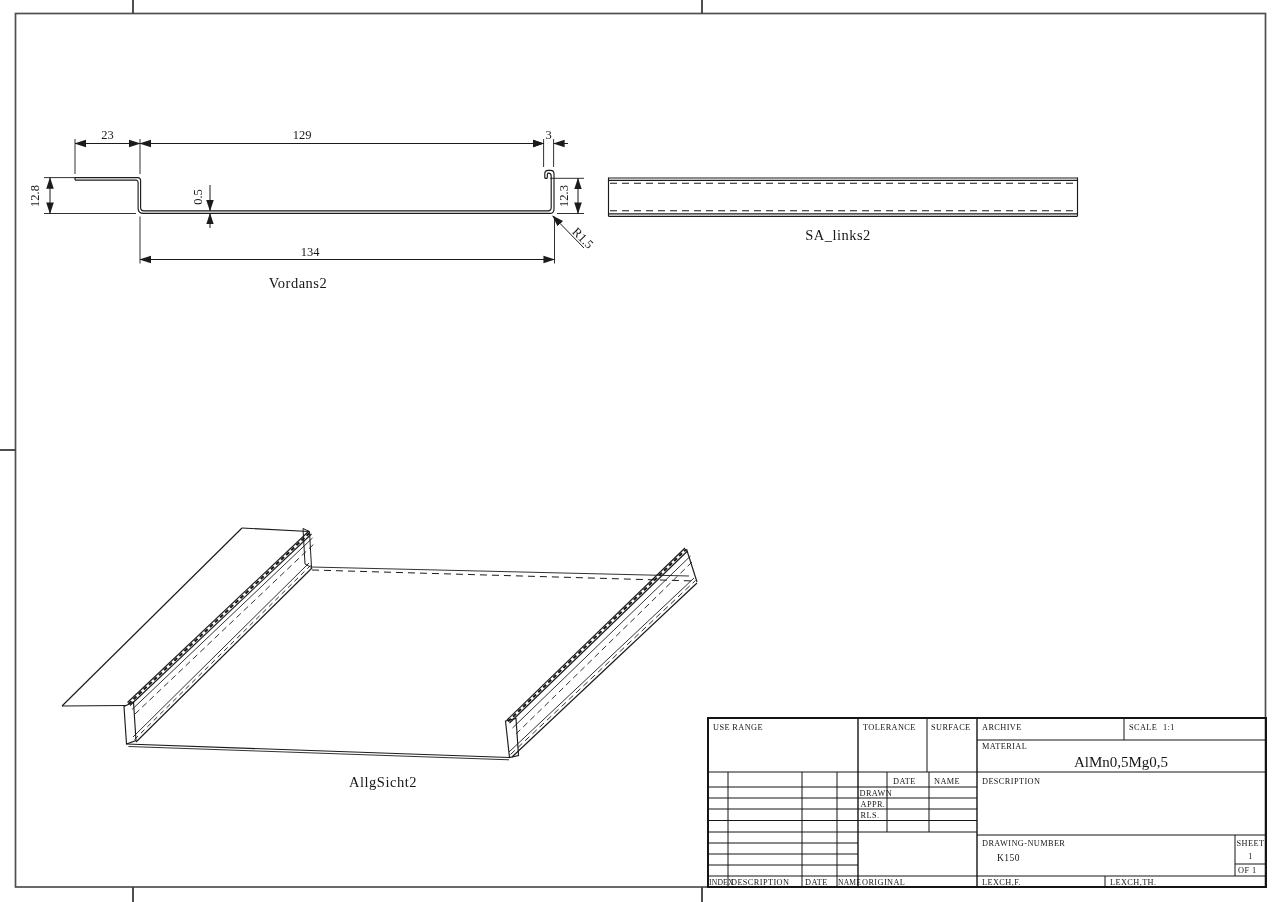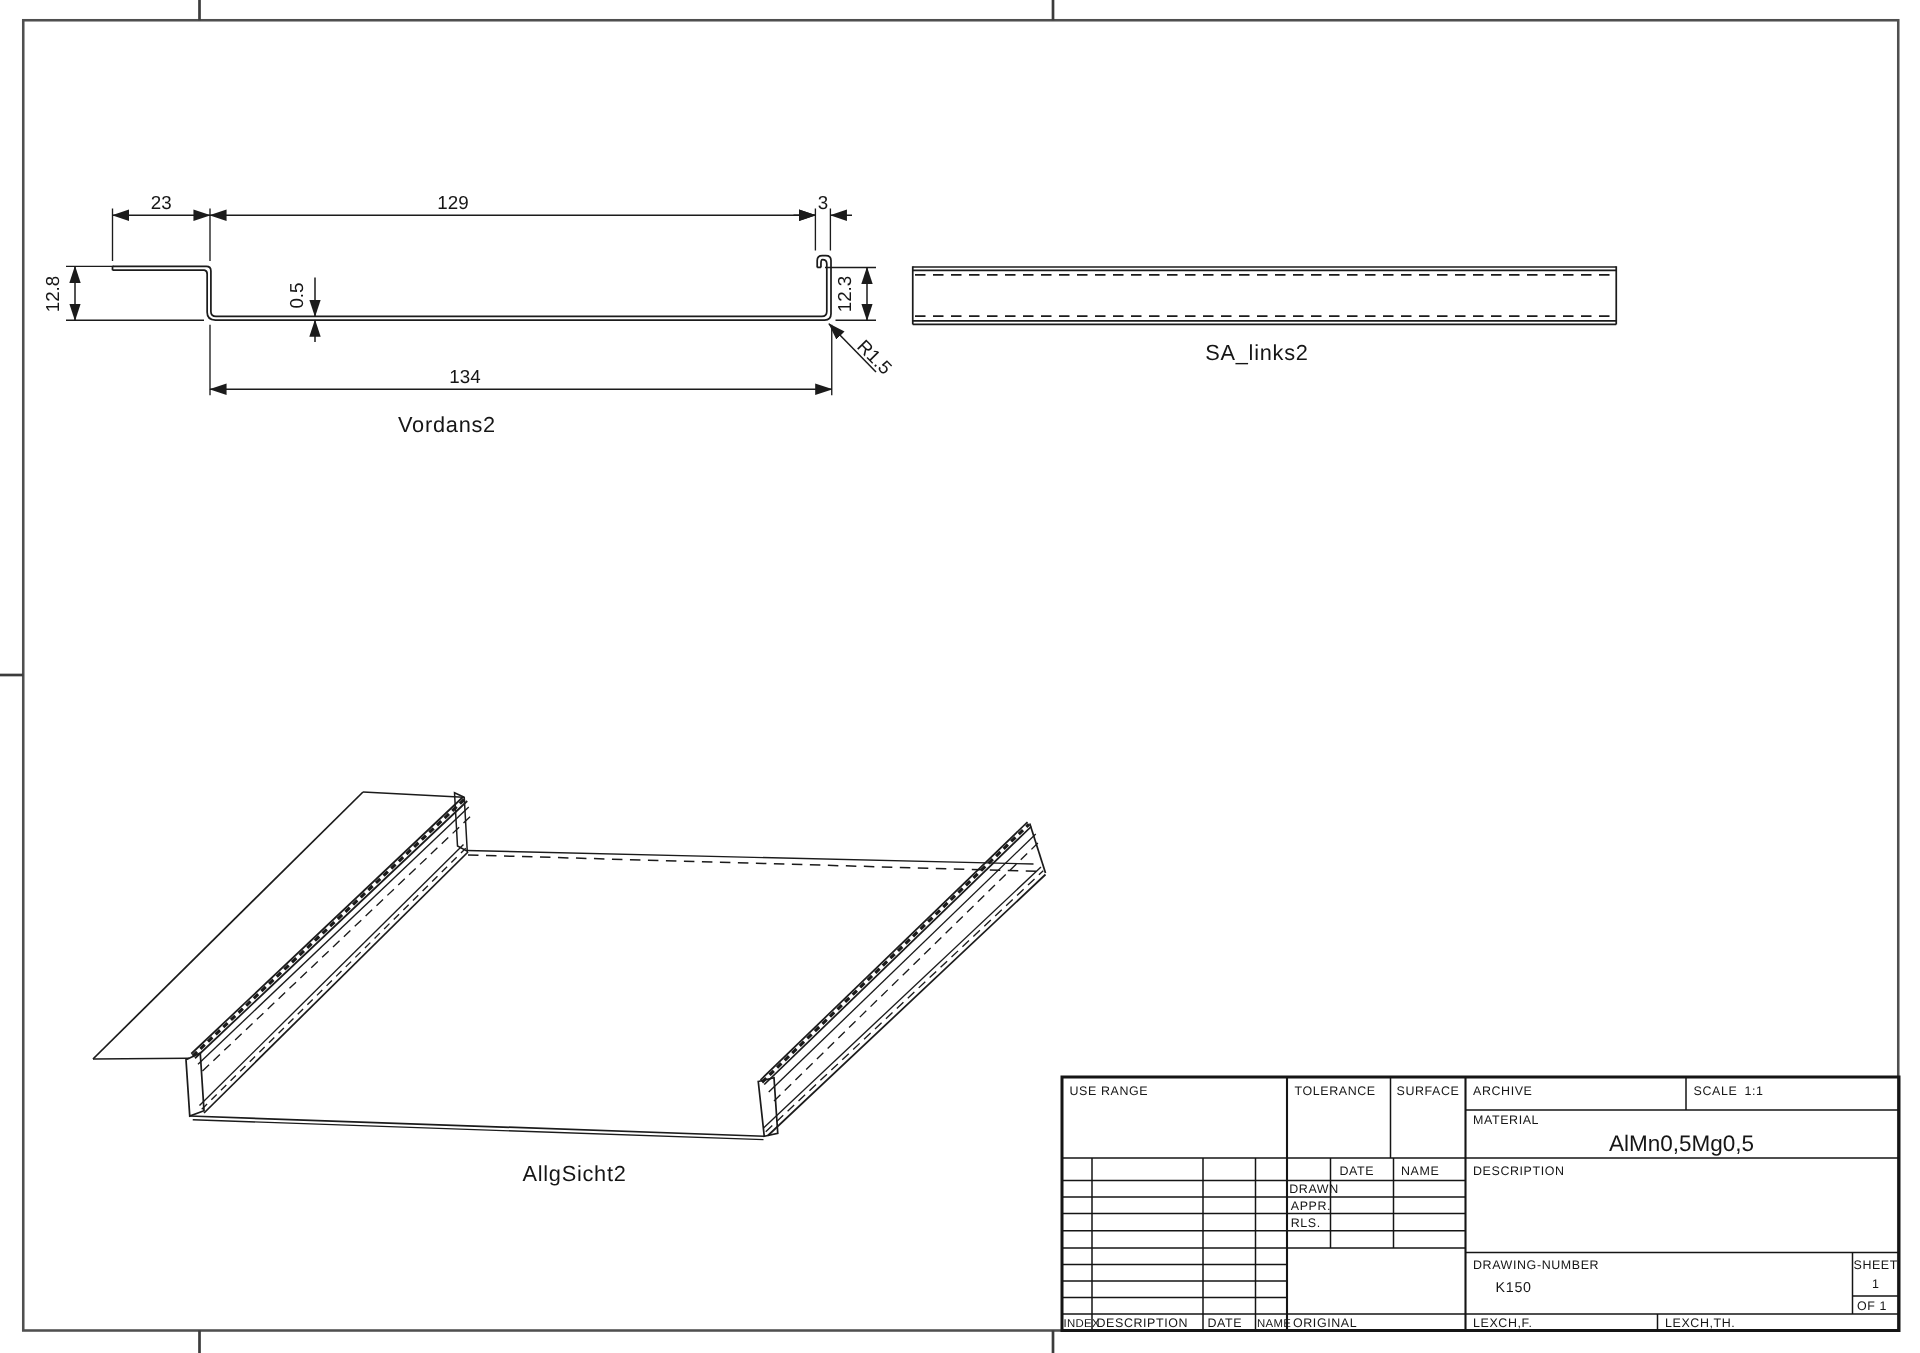--- a/index.html
+++ b/index.html
@@ -1,17 +1,17 @@
 <!DOCTYPE html>
 <html><head>
 <meta charset="utf-8">
 <style>
   html,body{margin:0;padding:0;background:#fff;width:1280px;height:902px;overflow:hidden;}
   #sheet{position:relative;width:1280px;height:660px;background:#fff;
-         font-family:Liberation Sans, sans-serif;}
+         font-family:Liberation Serif, serif;}
   svg text{fill:#161616;}
   .dimtxt{font-size:12.5px;}
   .viewlbl{font-size:14.5px;letter-spacing:.5px;}
   .tb-lbl{font-size:8.3px;letter-spacing:.4px;}
   .tb-lbl-sm{font-size:7.6px;letter-spacing:.2px;}
   .tb-val{font-size:15px;}
   .tb-num{font-size:9.5px;letter-spacing:.5px;}
 </style>
 </head>
 <body>

